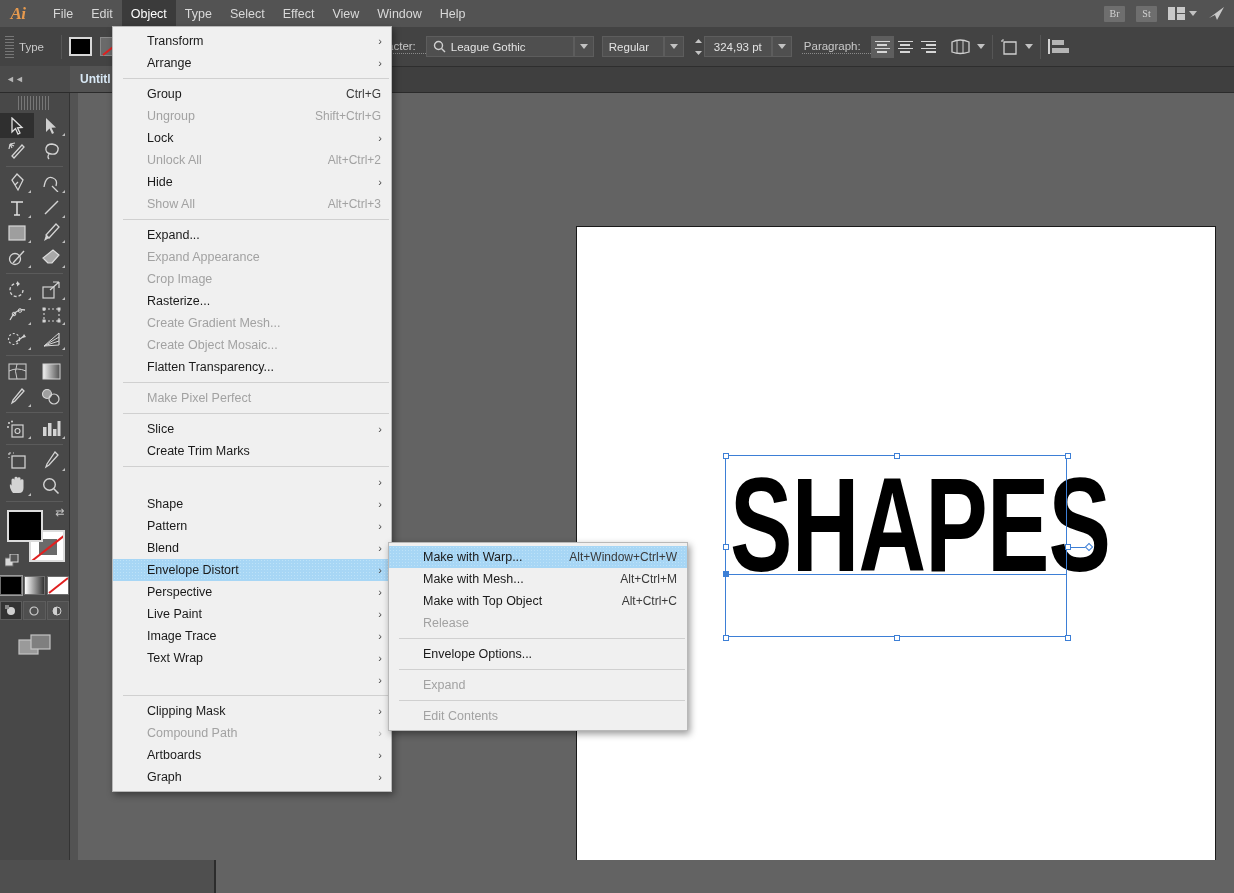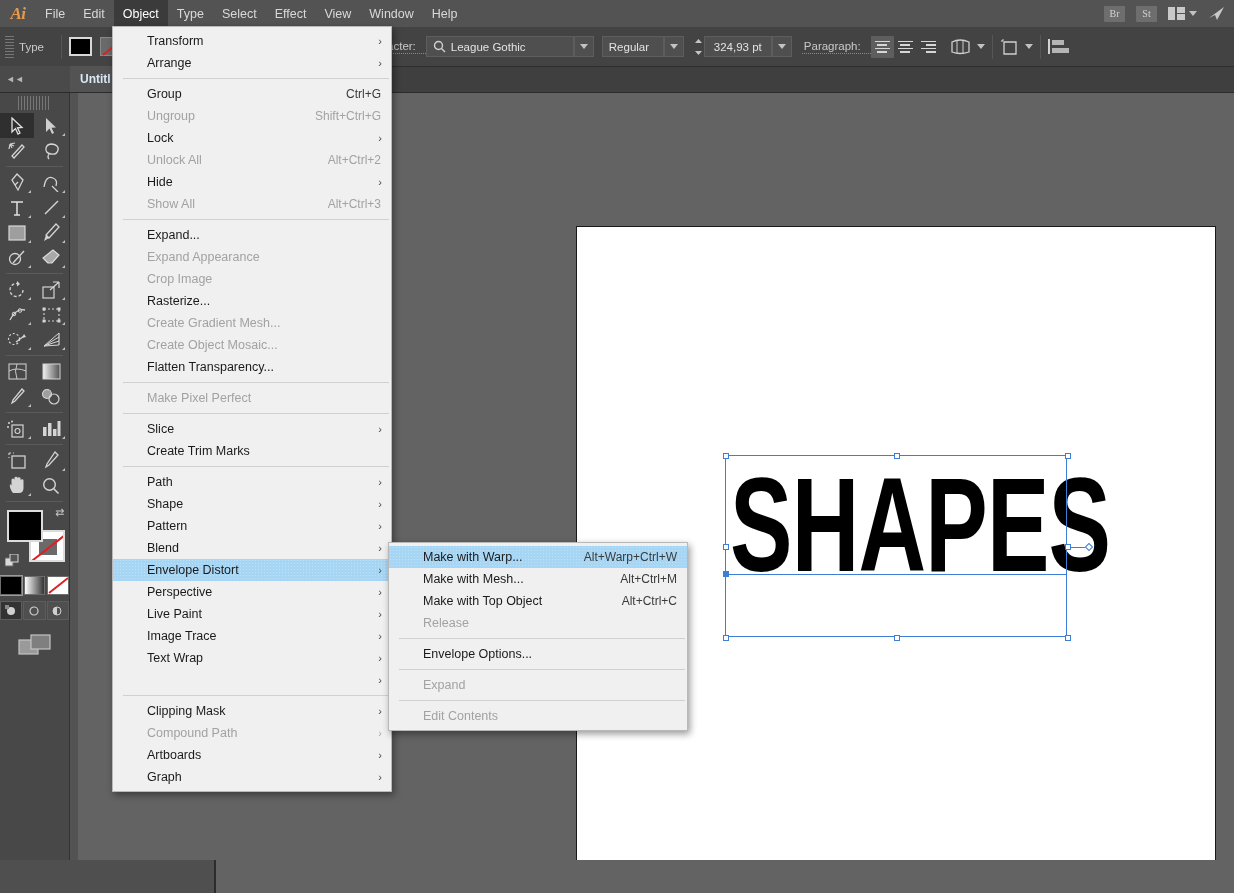--- a/index.html
+++ b/index.html
@@ -9,21 +9,21 @@
     background:#535353;
     color:#d6d6d6;
     font-size:12px;
     -webkit-font-smoothing:antialiased;
   }
   #app { position:relative; width:1234px; height:893px; }
 
   
   .menubar {
     position:absolute; left:0; top:0; width:1234px; height:27px;
-    background:#535353; display:flex; align-items:center;
+    background:#535353; display:flex; align-items:center;gap:8px;
   }
   .ai-logo {
     width:36px; height:27px; display:flex; align-items:center; justify-content:center;
     color:#e79a4e; font-size:17px; font-weight:bold; font-style:italic;
     font-family:"Liberation Serif", serif; letter-spacing:-0.5px;
   }
   .menu-item {
     padding:15px 9px; font-size:12.5px; color:#d9d9d9; cursor:default;
     line-height:16px; border-radius:1px;
   }
@@ -648,21 +648,20 @@
       <div class="msep"></div>
       <div class="mrow">
         <span class="lbl">Slice</span>
         <span class="arw">›</span>
       </div>
       <div class="mrow">
         <span class="lbl">Create Trim Marks</span>
       </div>
       <div class="msep"></div>
       <div class="mrow">
-        <span class="lbl">Path</span>
         <span class="arw">›</span>
       </div>
       <div class="mrow">
         <span class="lbl">Shape</span>
         <span class="arw">›</span>
       </div>
       <div class="mrow">
         <span class="lbl">Pattern</span>
         <span class="arw">›</span>
       </div>
@@ -708,21 +707,21 @@
       </div>
       <div class="mrow">
         <span class="lbl">Graph</span>
         <span class="arw">›</span>
       </div>
     </div>
 
   <div class="dropdown" id="sub-menu">
       <div class="mrow hl dotted">
         <span class="lbl">Make with Warp...</span>
-        <span class="acc">Alt+Warp+Ctrl+W</span>
+        <span class="acc">Alt+Window+Ctrl+W</span>
       </div>
       <div class="mrow">
         <span class="lbl">Make with Mesh...</span>
         <span class="acc">Alt+Ctrl+M</span>
       </div>
       <div class="mrow">
         <span class="lbl">Make with Top Object</span>
         <span class="acc">Alt+Ctrl+C</span>
       </div>
       <div class="mrow dis">

